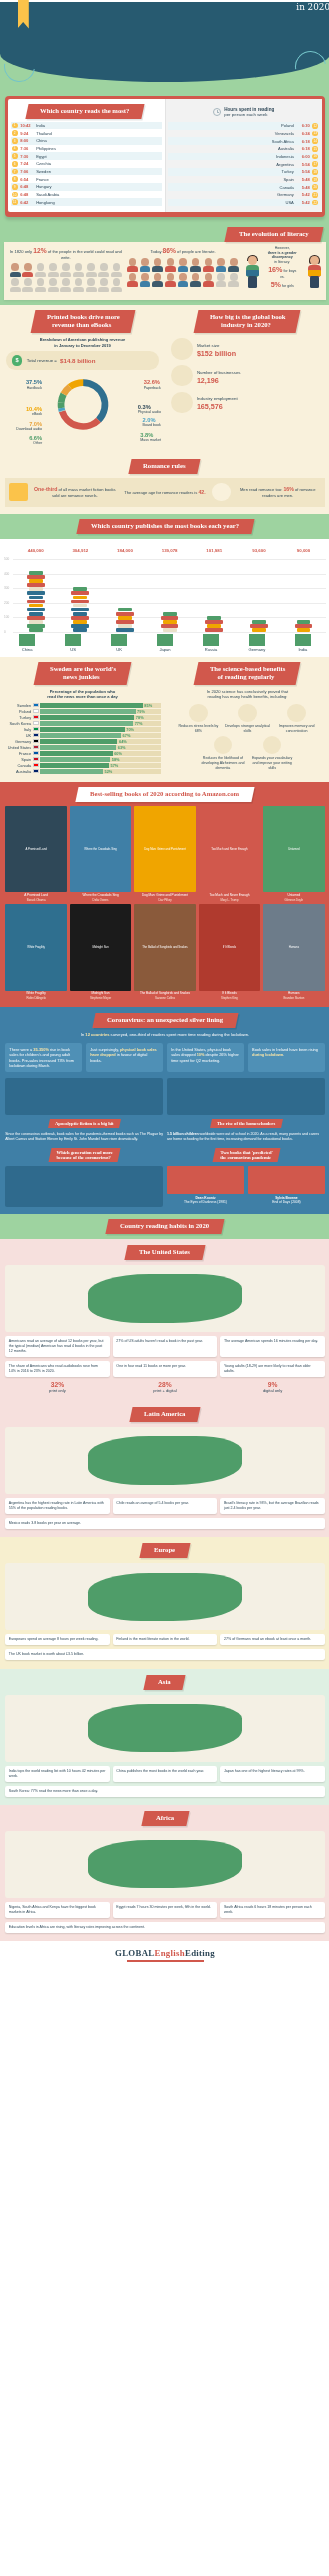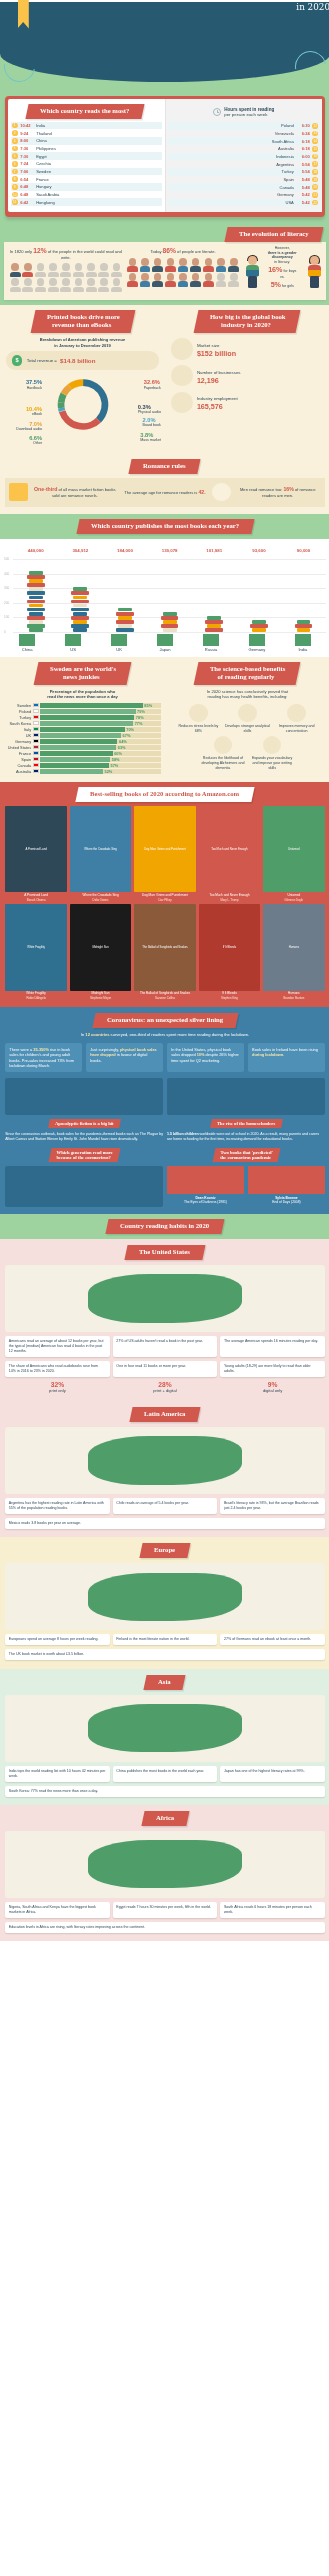--- a/index.html
+++ b/index.html
@@ -1198,15 +1198,21 @@
             <div class="callout" style="flex:1">Egypt reads 7 hours 30 minutes per week, fifth in the world.</div>
             <div class="callout" style="flex:1">South Africa reads 6 hours 18 minutes per person each week.</div>
           </div>
       <div class="calloutrow">
             <div class="callout" style="flex:1">Education levels in Africa are rising, with literacy rates improving across the continent.</div>
           </div>
       </div>
       </div>
   </div>
 
+  <div class="footer">
+    <div class="logo">
+      <span>GLOBAL</span><em>English</em><span>Editing</span>
+    </div>
+    <div class="logobar"></div>
+  </div>
 
 </div>
 
 
 </body></html>

